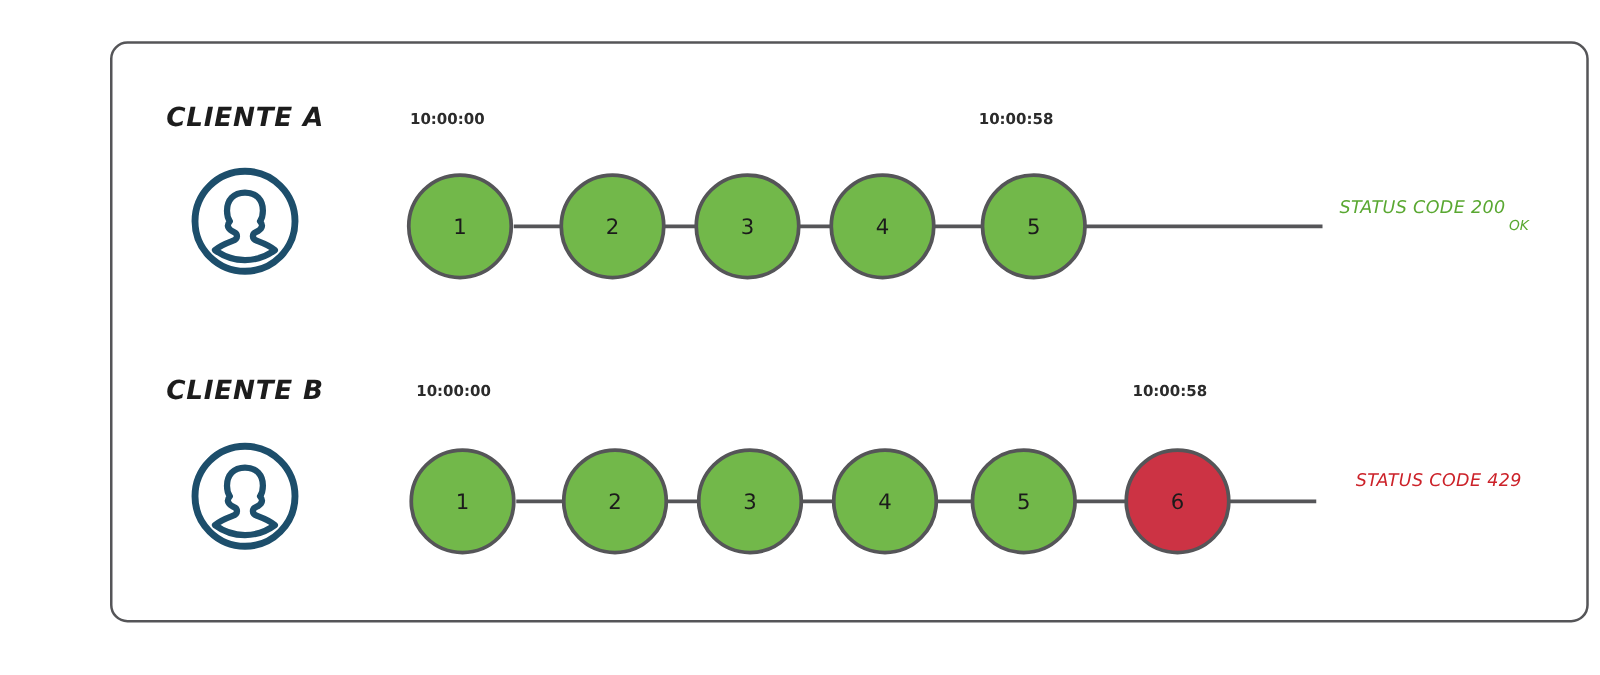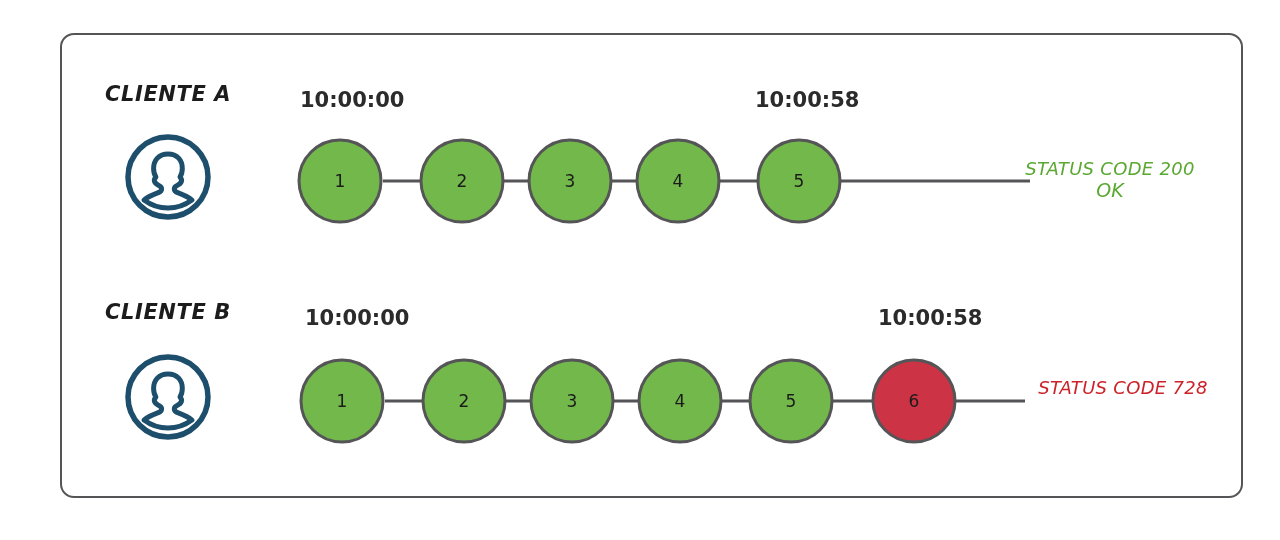--- a/index.html
+++ b/index.html
@@ -10,20 +10,21 @@
   body {
     width: 1280px;
     height: 540px;
     font-family: "DejaVu Sans", sans-serif;
     overflow: hidden;
   }
   #stage {
     position: relative;
     width: 1072px;
     height: 540px;
+    margin-left: 28px;
   }
   .frame {
     position: absolute;
     left: 60px;
     top: 33px;
     width: 1183px;
     height: 465px;
     box-sizing: border-box;
     border: 2.5px solid #555558;
     border-radius: 14px;
@@ -46,21 +47,21 @@
     white-space: nowrap;
   }
   .avatar {
     position: absolute;
     width: 88px;
     height: 88px;
   }
   .timestamp {
     position: absolute;
     font-family: "DejaVu Sans", sans-serif;
-    font-size: 21px;
+    font-size: 12px;
     font-weight: bold;
     color: #2b2b2b;
     white-space: nowrap;
   }
   .chain {
     position: absolute;
   }
   .node-num {
     font-family: "DejaVu Sans", sans-serif;
     font-size: 17px;
@@ -69,26 +70,27 @@
   .status {
     position: absolute;
     font-family: "DejaVu Sans", sans-serif;
     font-style: italic;
     text-align: center;
     white-space: nowrap;
     line-height: 1.18;
   }
   .status .line1 {
     display: block;
-    font-size: 18px;
+    font-size: 14px;
     letter-spacing: 0.3px;
   }
   .status .line2 {
     display: block;
-    font-size: 19px;
+    font-size: 11px;
+    text-align: right;
   }
   .status-ok { color: #5aa832; }
   .status-err { color: #cc2229; }
 </style>
 </head>
 <body>
 
 <div id="stage">
 
   <div class="frame"></div>
@@ -209,17 +211,17 @@
           <text class="node-num" x="494" y="54" text-anchor="middle">5</text>
         </g>
         <g>
           <circle cx="617" cy="48" r="41" fill="#cc3344" stroke="#555558" stroke-width="3"></circle>
           <text class="node-num" x="617" y="54" text-anchor="middle">6</text>
         </g>
       </svg>
     </div>
 
     <div class="status status-err" style="left:1028px; top:377px; width:190px;">
-      <span class="line1">STATUS CODE 728</span>
+      <span class="line1">STATUS CODE 429</span>
     </div>
   </div>
 
 </div>
 
 </body></html>

